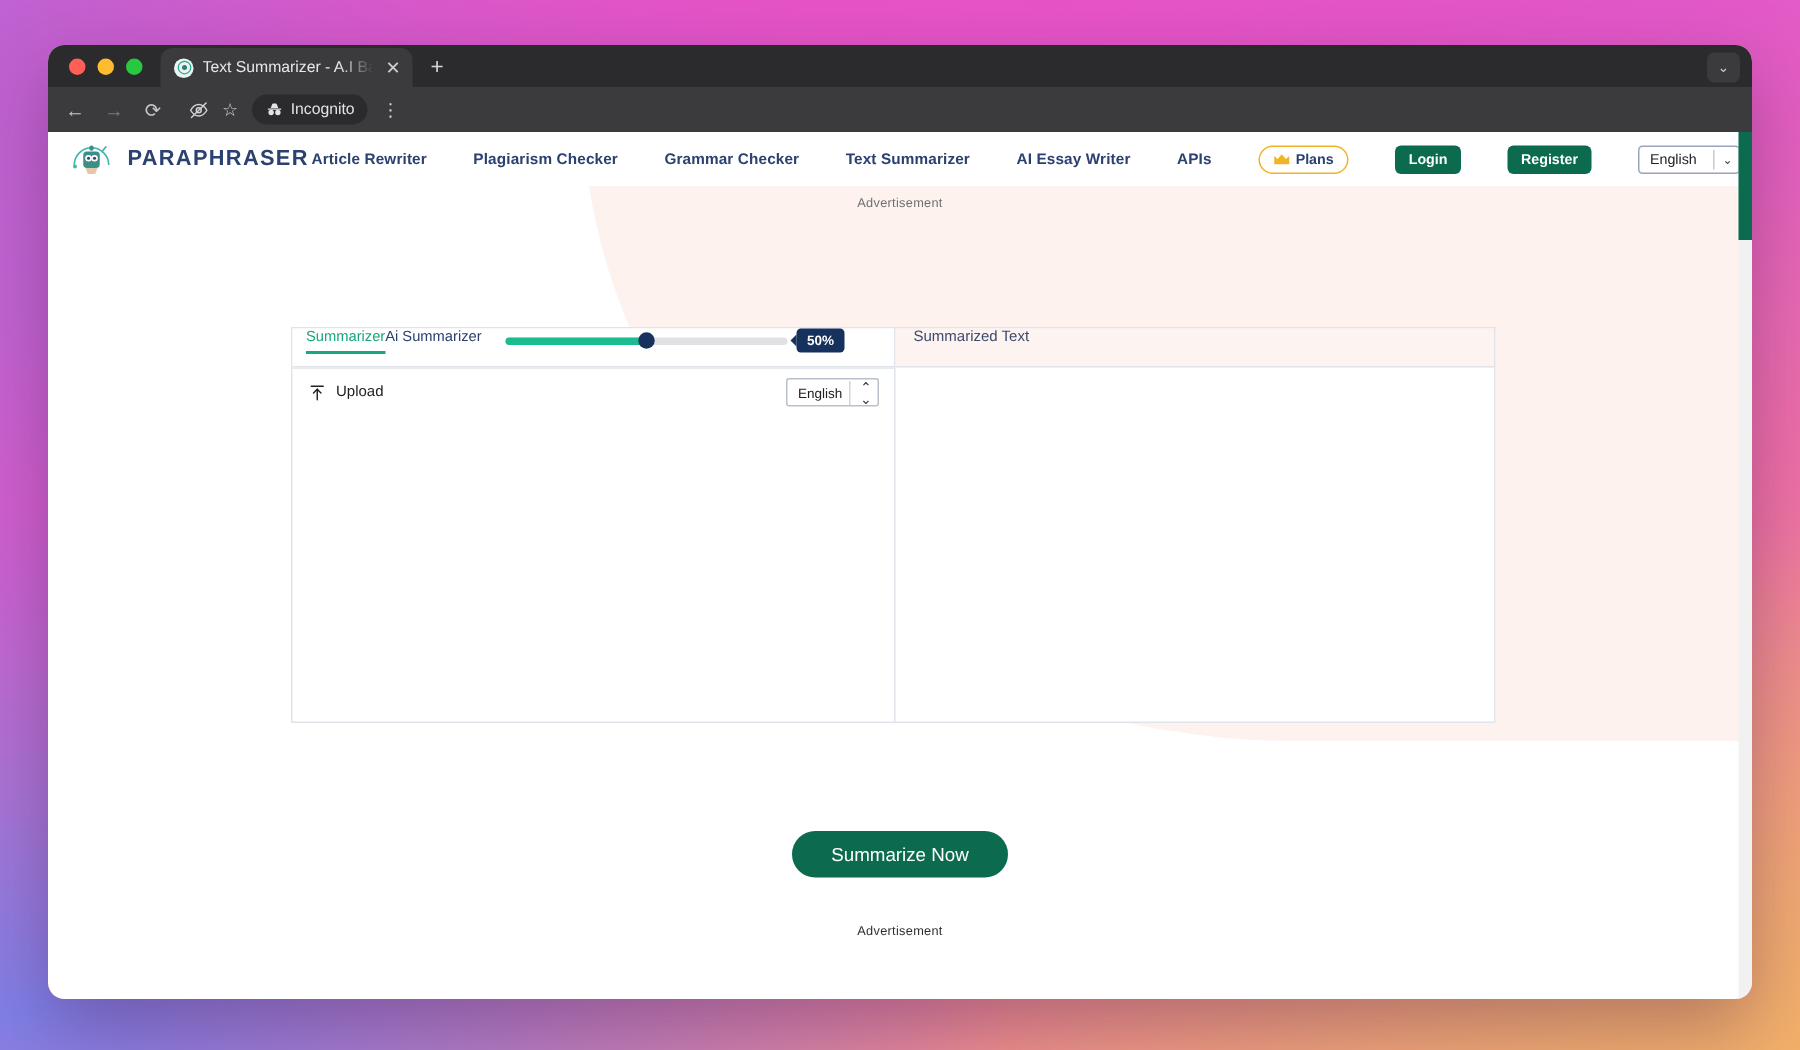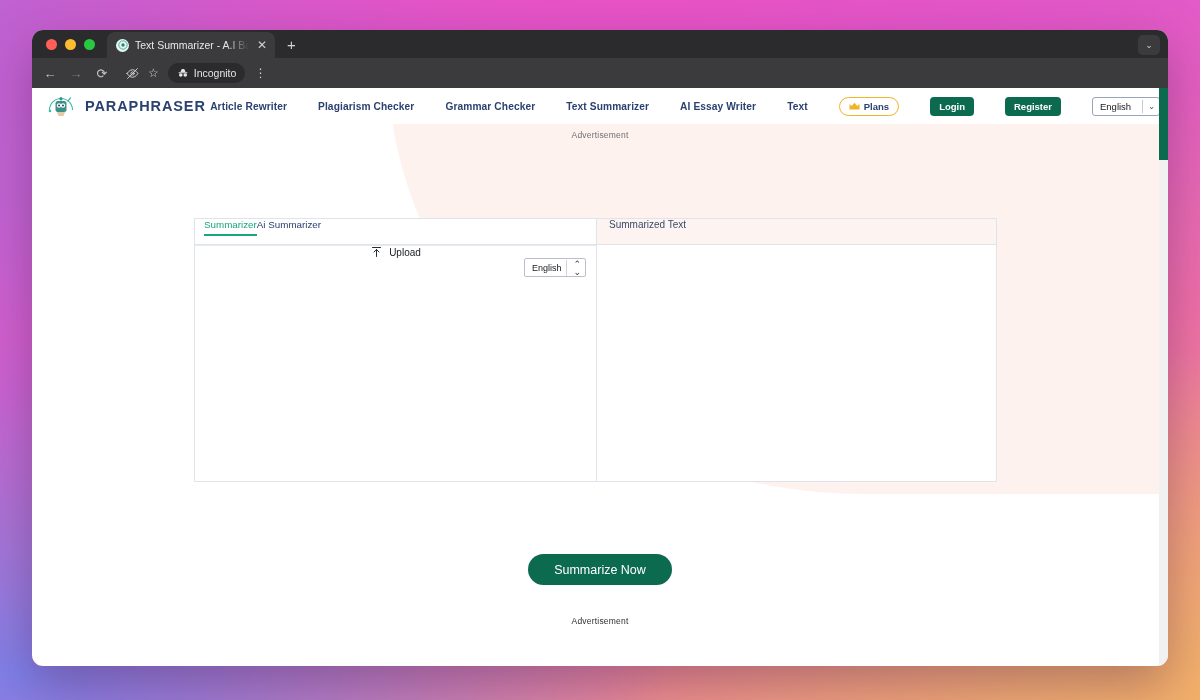--- a/index.html
+++ b/index.html
@@ -179,21 +179,21 @@
   .panel-title { font-size: 10px; color: #3c4a6b; }
   .editor {
     flex: 1 1 auto; padding: 12px 12px 0 14px; position: relative;
   }
   .placeholder {
     font-family: "Liberation Mono", monospace; font-size: 9.5px; color: #8d8d92;
     letter-spacing: .1px;
   }
   .panel-foot {
     height: 32px; border-top: 1px solid #e7eaef;
-    display: flex; align-items: center; padding: 0 10px 0 11px; flex-direction: column;
+    display: flex; align-items: center; padding: 0 10px 0 11px;
   }
   .upload { display: flex; align-items: center; gap: 7px; font-size: 10px; color: #202124; }
   .foot-select {
     margin-left: auto; border: 1px solid #b9bfcb; border-radius: 2px;
     height: 19px; min-width: 62px; display: flex; align-items: center;
     padding: 0 4px 0 7px; font-size: 9px; color: #202124;
   }
   .spin { margin-left: auto; padding-left: 6px; border-left: 1px solid #cfd4de; font-size: 9px; color: #333; line-height: 8px; text-align: center; }
 
   
@@ -295,21 +295,21 @@
         </span>
         <span class="brand-name">PARAPHRASER</span>
       </div>
 
       <div class="nav">
         <a class="nav-link">Article Rewriter</a>
         <a class="nav-link">Plagiarism Checker</a>
         <a class="nav-link">Grammar Checker</a>
         <a class="nav-link">Text Summarizer</a>
         <a class="nav-link">AI Essay Writer</a>
-        <a class="nav-link">Text</a>
+        <a class="nav-link">APIs</a>
 
         <div class="plans-btn">
           <span>
             <svg width="11" height="9" viewBox="0 0 22 18">
               <path d="M1 4l4.5 4L11 1.5 16.5 8 21 4v11H1z" fill="#f0b429"></path>
             </svg>
           </span>
           <span>Plans</span>
         </div>
 
@@ -333,20 +333,27 @@
 
       <div class="ad-label">Advertisement</div>
 
       <div class="tool-wrap">
 
         <div class="panel panel-left">
           <div class="panel-head left">
             <span class="tab-item active">Summarizer</span>
             <span class="tab-item">Ai Summarizer</span>
 
+            <div class="slider-area">
+              <div class="slider-track">
+                <div class="slider-fill" style="width: 50%;"></div>
+                <div class="slider-thumb" style="left: 50%;"></div>
+              </div>
+              <div class="pct-badge">50%</div>
+            </div>
           </div>
 
 
           <div class="panel-foot">
             <div class="upload">
               <span>
                 <svg width="11" height="12" viewBox="0 0 22 24" fill="none" stroke="#202124" stroke-width="1.9" stroke-linecap="round">
                   <line x1="3" y1="3" x2="19" y2="3"></line>
                   <line x1="11" y1="7" x2="11" y2="21"></line>
                   <polyline points="6,12 11,7 16,12"></polyline>

